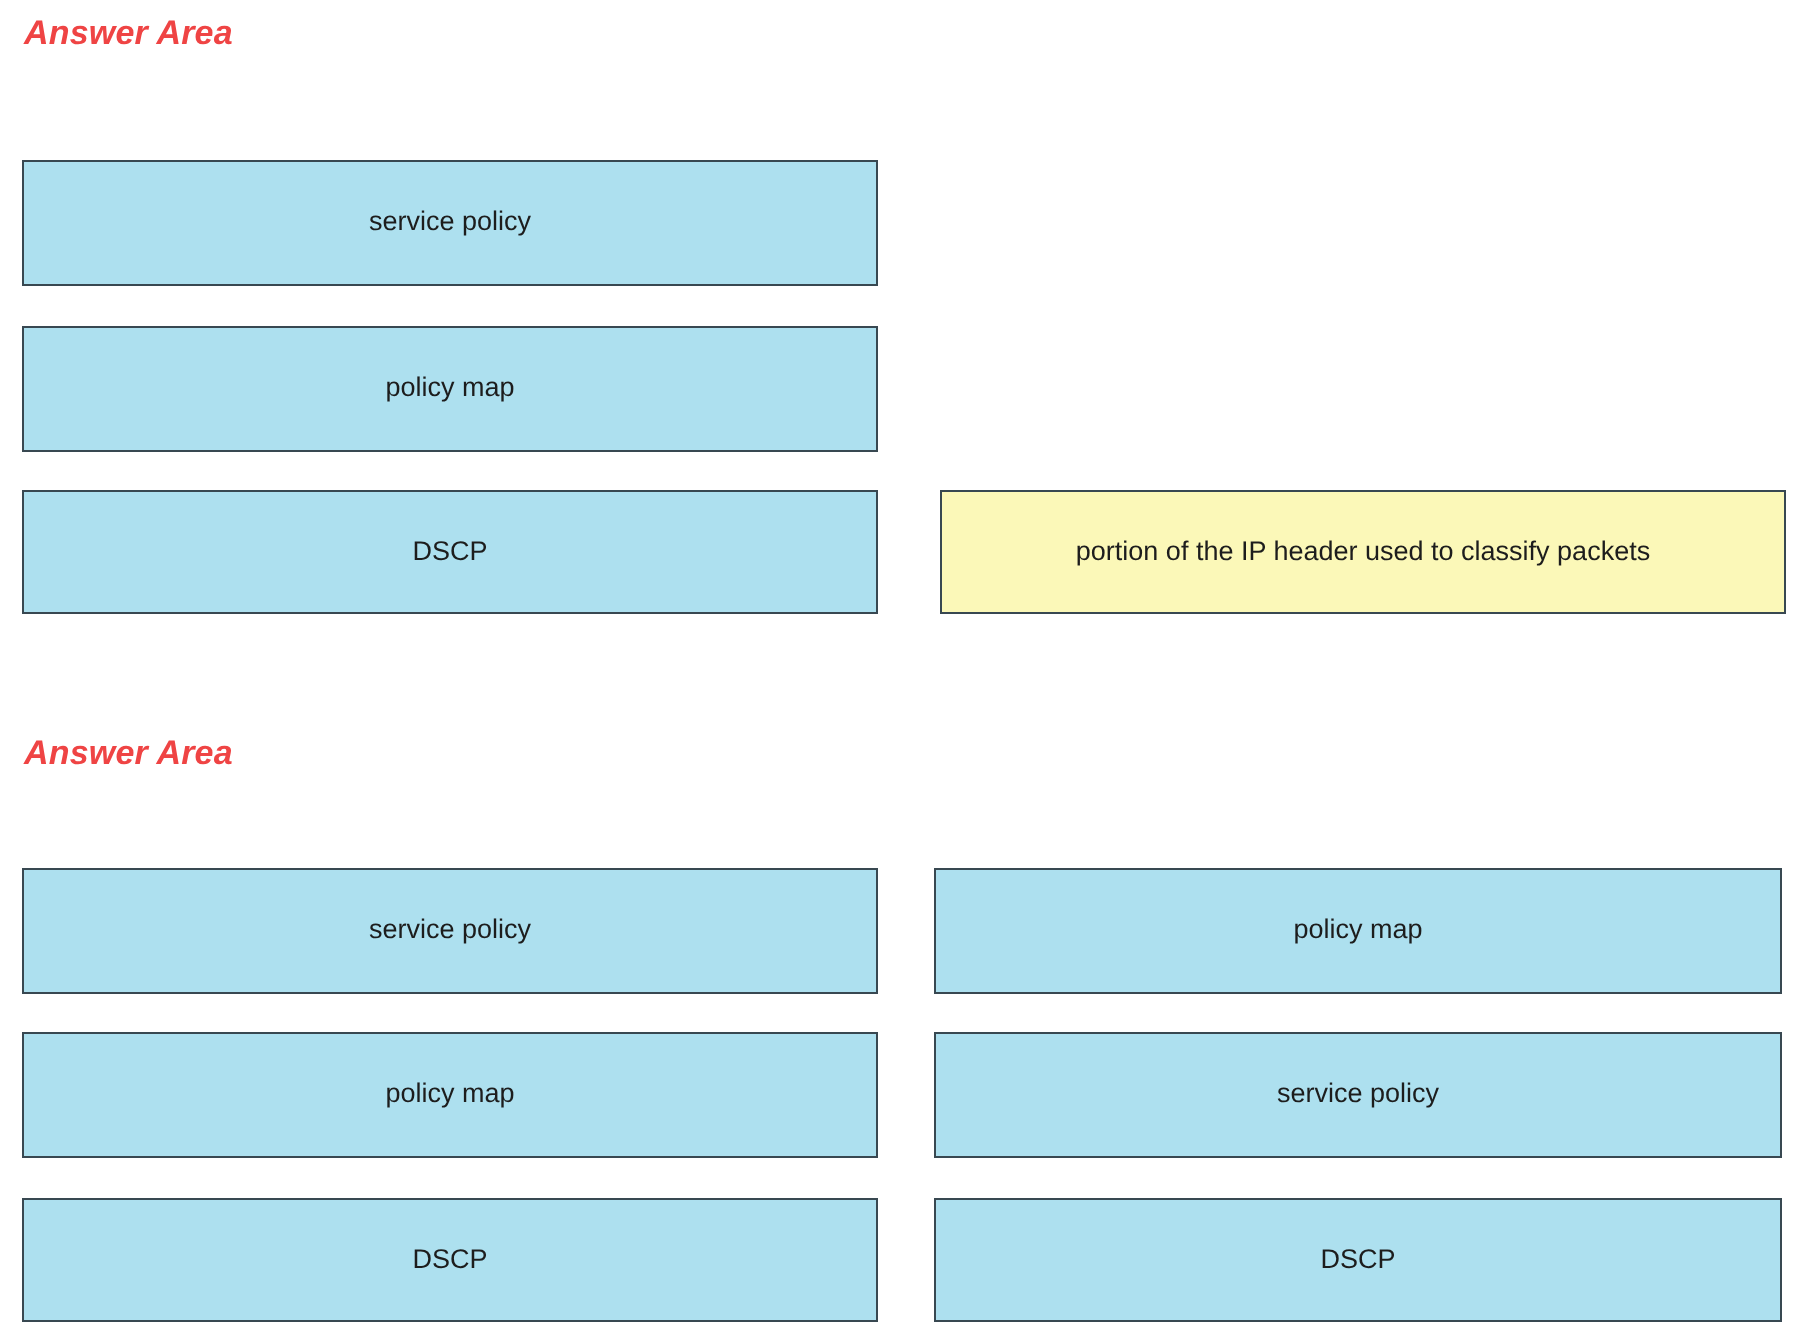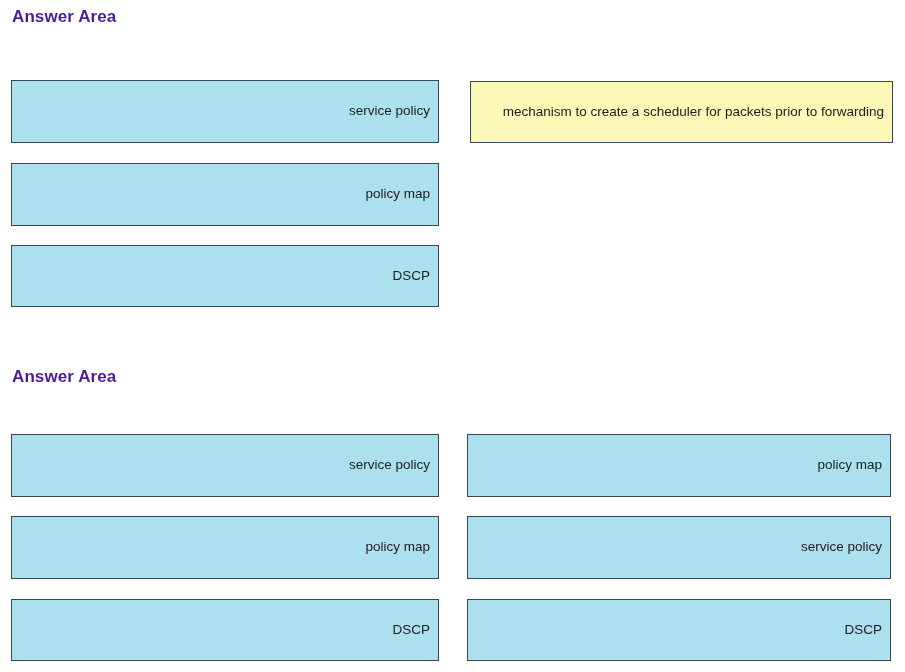--- a/index.html
+++ b/index.html
@@ -17,32 +17,33 @@
   }
   .section {
     position: absolute;
     left: 0;
     width: 905px;
   }
   .section-title {
     position: absolute;
     font-size: 17px;
     font-weight: bold;
-    color: #4c1d95;
+    color: #ef4444;
     letter-spacing: 0.1px;
     white-space: nowrap;
+    font-style: italic;
   }
   .box {
     position: absolute;
     box-sizing: border-box;
     border: 1.6px solid #384851;
     display: flex;
     align-items: center;
     justify-content: center;
-    text-align: right;
+    text-align: center;
     font-size: 13.5px;
     line-height: 1.25;
     color: #1d1d1d;
     padding: 2px 8px;
   }
   .box-blue {
     background: #ade0ef;
   }
   .box-yellow {
     background: #fbf8b8;
@@ -64,25 +65,25 @@
   </div>
 
   <div class="box box-blue" style="left:11px; top:163px; width:428px; height:63px;">
     <span>policy map</span>
   </div>
 
   <div class="box box-blue" style="left:11px; top:245px; width:428px; height:62px;">
     <span>DSCP</span>
   </div>
 
-  <div class="box box-yellow" style="left:470px; top:81px; width:423px; height:62px;">
-    <span>mechanism to create a scheduler for packets prior to forwarding</span>
-  </div>
 
 
+  <div class="box box-yellow" style="left:470px; top:245px; width:423px; height:62px;">
+    <span>portion of the IP header used to classify packets</span>
+  </div>
 
 </div>
 
 <div class="section" style="top:336px;height:336px;">
 
   <div class="section-title" style="left:12px; top:31px;">Answer Area</div>
 
   <div class="box box-blue" style="left:11px; top:98px; width:428px; height:63px;">
     <span>service policy</span>
   </div>

